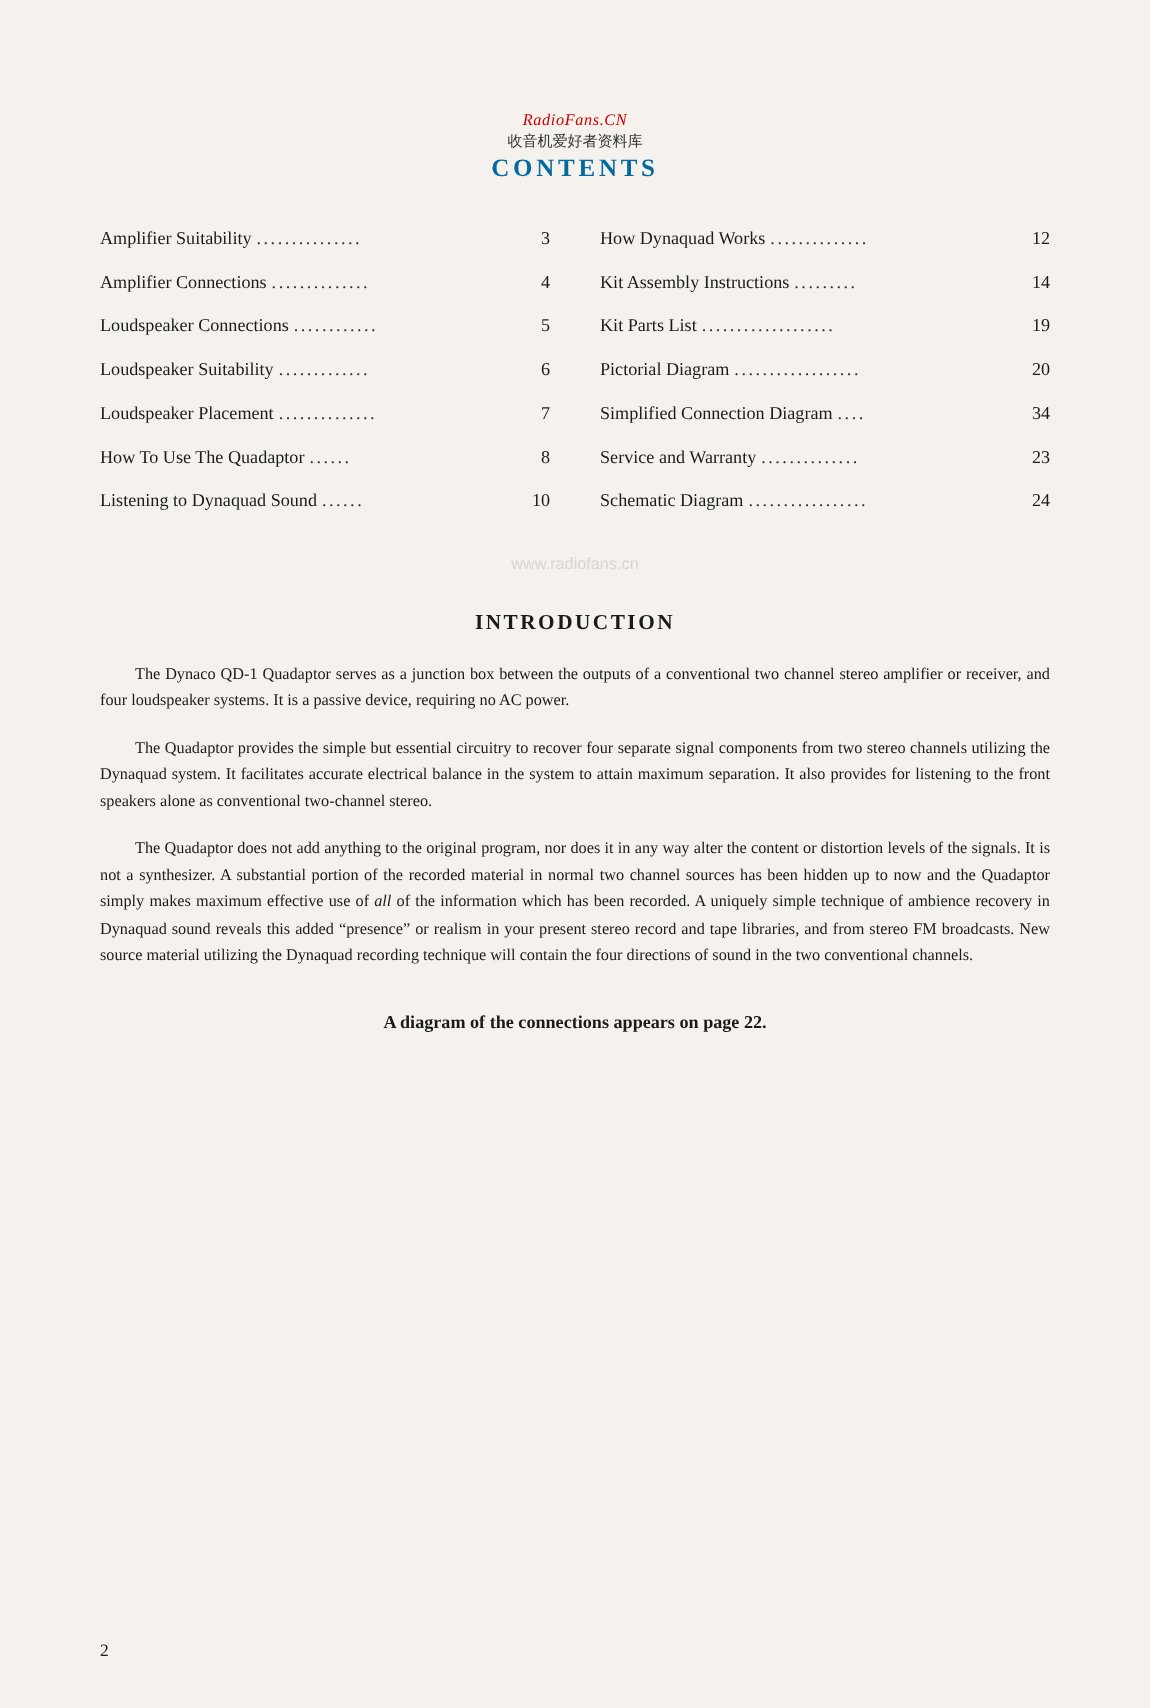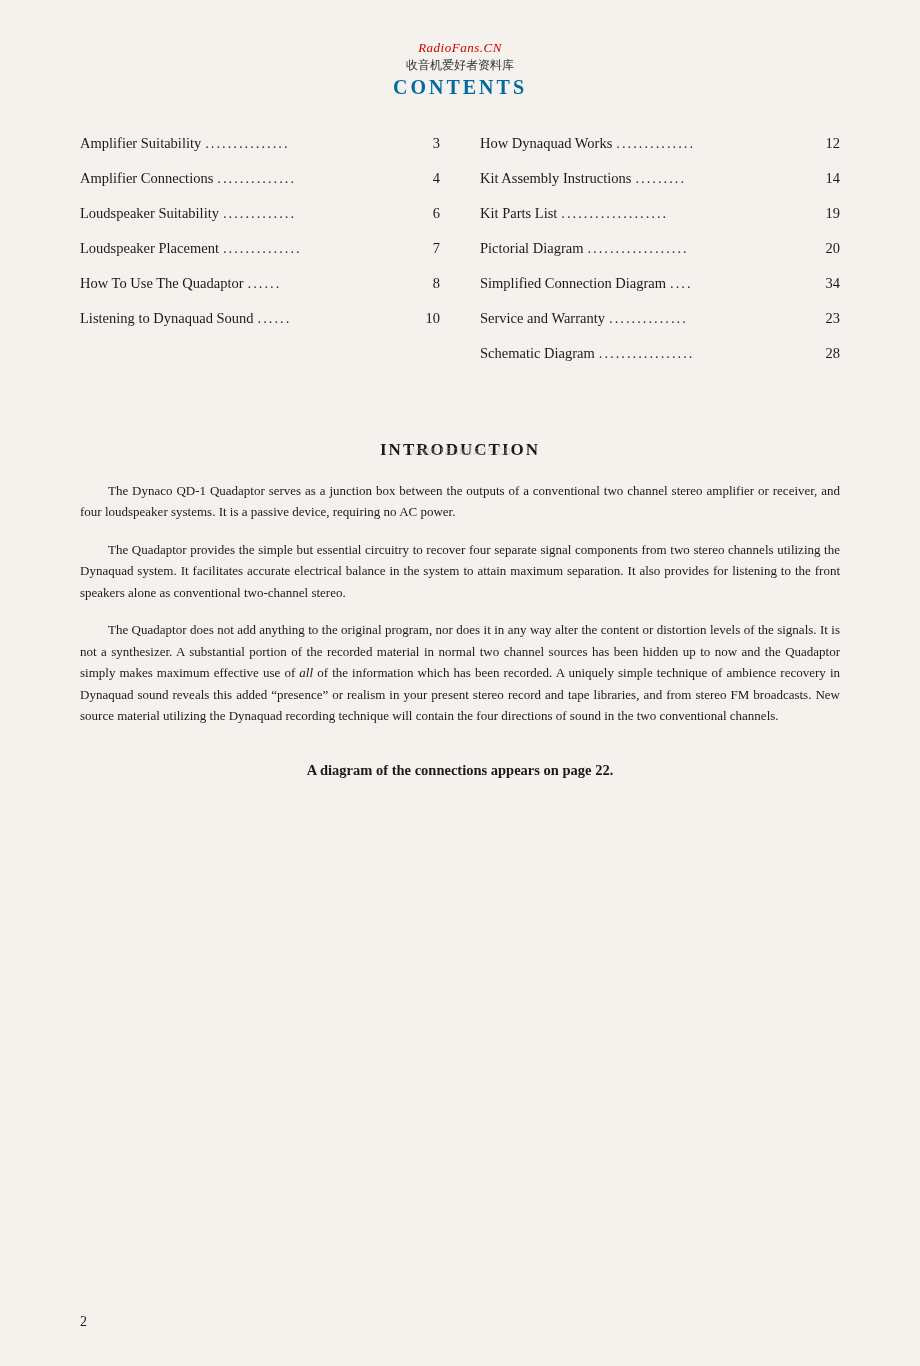--- a/index.html
+++ b/index.html
@@ -14,20 +14,21 @@
       color: #1a1a1a;
       width: 920px;
       min-height: 1366px;
       padding: 40px 80px;
       position: relative;
     }
 
     .header {
       text-align: center;
       margin-bottom: 36px;
+      margin-top: 48px;
     }
 
     .header .radiofans {
       color: #cc0000;
       font-style: italic;
       font-size: 13px;
       letter-spacing: 0.5px;
     }
 
     .header .subtitle {
@@ -144,20 +145,25 @@
       <span class="toc-label">Amplifier Suitability</span>
       <span class="toc-dots"> ...............</span>
       <span class="toc-page">3</span>
     </div>
     <div class="toc-entry">
       <span class="toc-label">Amplifier Connections</span>
       <span class="toc-dots"> ..............</span>
       <span class="toc-page">4</span>
     </div>
     <div class="toc-entry">
+      <span class="toc-label">Loudspeaker Connections</span>
+      <span class="toc-dots"> ............</span>
+      <span class="toc-page">5</span>
+    </div>
+    <div class="toc-entry">
       <span class="toc-label">Loudspeaker Suitability</span>
       <span class="toc-dots"> .............</span>
       <span class="toc-page">6</span>
     </div>
     <div class="toc-entry">
       <span class="toc-label">Loudspeaker Placement</span>
       <span class="toc-dots"> ..............</span>
       <span class="toc-page">7</span>
     </div>
     <div class="toc-entry">
@@ -199,21 +205,21 @@
       <span class="toc-page">34</span>
     </div>
     <div class="toc-entry">
       <span class="toc-label">Service and Warranty</span>
       <span class="toc-dots"> ..............</span>
       <span class="toc-page">23</span>
     </div>
     <div class="toc-entry">
       <span class="toc-label">Schematic Diagram</span>
       <span class="toc-dots"> .................</span>
-      <span class="toc-page">28</span>
+      <span class="toc-page">24</span>
     </div>
   </div>
 </div>
 
 <div class="watermark">www.radiofans.cn</div>
 
 <div class="introduction-section">
   <div class="intro-title">INTRODUCTION</div>
 
   <p class="intro-paragraph">

